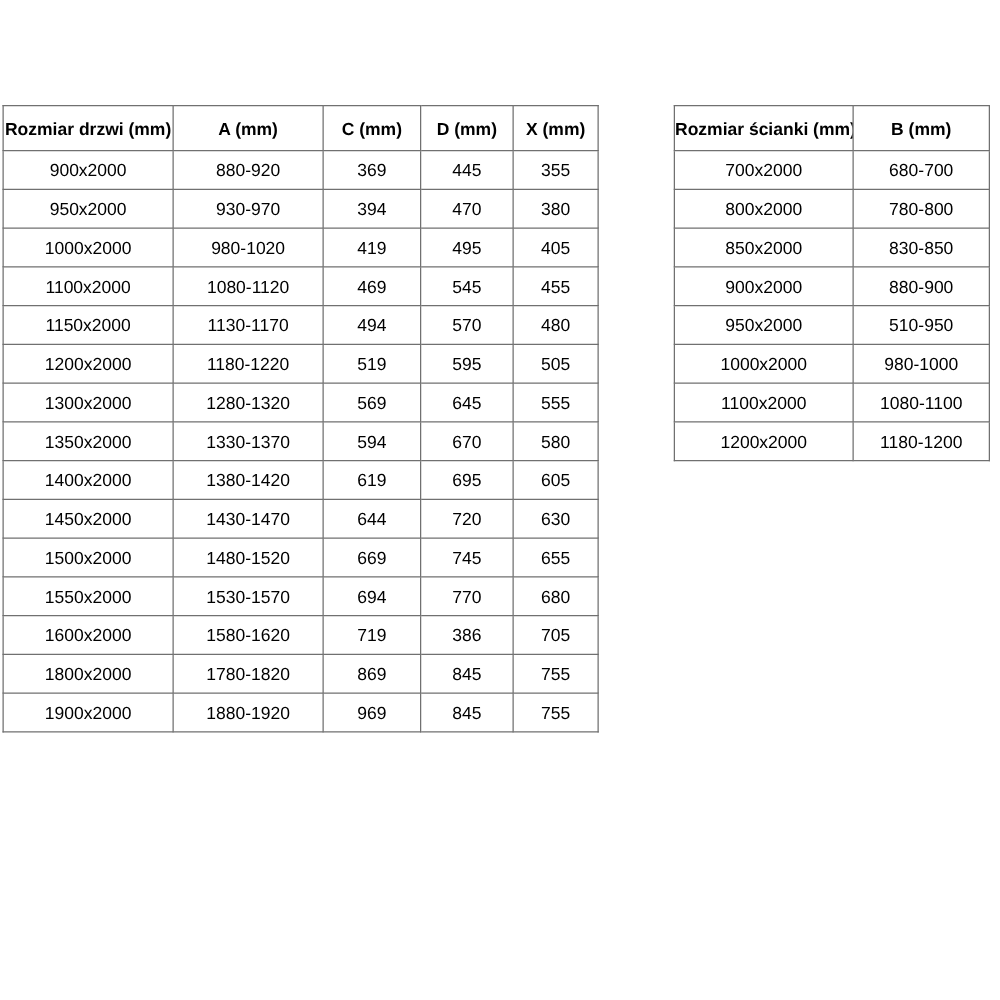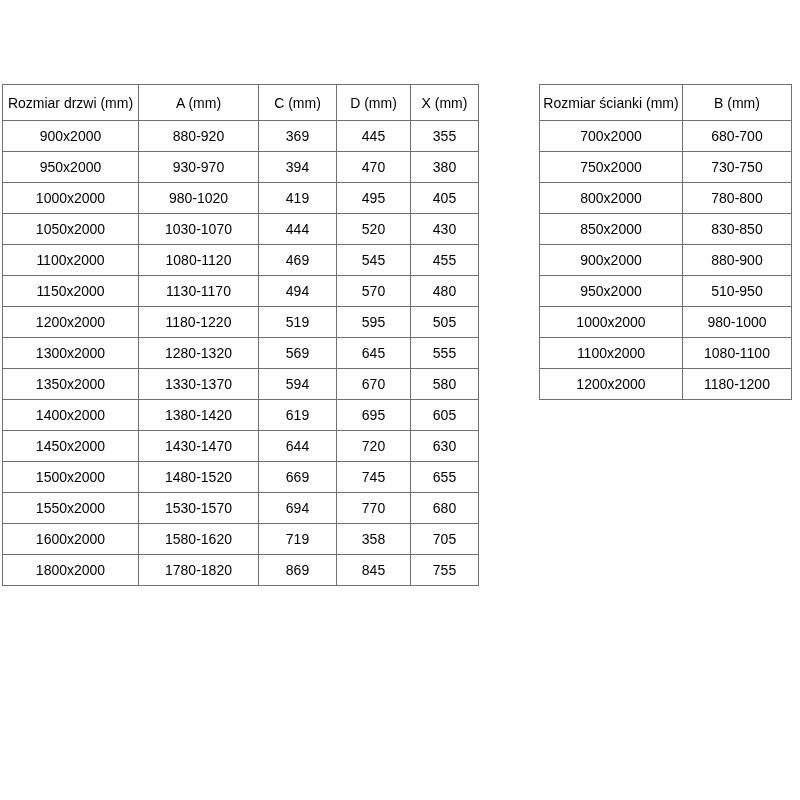--- a/index.html
+++ b/index.html
@@ -26,21 +26,21 @@
     border: 1px solid #707070;
     text-align: center;
     vertical-align: middle;
     padding: 0;
     font-size: 14px;
     color: #000000;
     overflow: hidden;
     white-space: nowrap;
   }
   table.spec th {
-    font-weight: normal;
+    font-weight: bold;
     height: 35px;
   }
   table.spec td {
     font-weight: normal;
     height: 30px;
   }
   #doors-table {
     left: 2px;
     top: 84px;
     width: 476px;
@@ -89,27 +89,20 @@
           <td>380</td>
         </tr>
         <tr>
           <td>1000x2000</td>
           <td>980-1020</td>
           <td>419</td>
           <td>495</td>
           <td>405</td>
         </tr>
         <tr>
-          <td>1050x2000</td>
-          <td>1030-1070</td>
-          <td>444</td>
-          <td>520</td>
-          <td>430</td>
-        </tr>
-        <tr>
           <td>1100x2000</td>
           <td>1080-1120</td>
           <td>469</td>
           <td>545</td>
           <td>455</td>
         </tr>
         <tr>
           <td>1150x2000</td>
           <td>1130-1170</td>
           <td>494</td>
@@ -162,27 +155,34 @@
           <td>1550x2000</td>
           <td>1530-1570</td>
           <td>694</td>
           <td>770</td>
           <td>680</td>
         </tr>
         <tr>
           <td>1600x2000</td>
           <td>1580-1620</td>
           <td>719</td>
-          <td>358</td>
+          <td>386</td>
           <td>705</td>
         </tr>
         <tr>
           <td>1800x2000</td>
           <td>1780-1820</td>
           <td>869</td>
+          <td>845</td>
+          <td>755</td>
+        </tr>
+        <tr>
+          <td>1900x2000</td>
+          <td>1880-1920</td>
+          <td>969</td>
           <td>845</td>
           <td>755</td>
         </tr>
       </tbody>
   </table>
 
   <table class="spec" id="walls-table">
     <colgroup>
       <col style="width:143px">
       <col style="width:109px">
@@ -192,24 +192,20 @@
           <th>Rozmiar ścianki (mm)</th>
           <th>B (mm)</th>
         </tr>
     </thead>
     <tbody>
         <tr>
           <td>700x2000</td>
           <td>680-700</td>
         </tr>
         <tr>
-          <td>750x2000</td>
-          <td>730-750</td>
-        </tr>
-        <tr>
           <td>800x2000</td>
           <td>780-800</td>
         </tr>
         <tr>
           <td>850x2000</td>
           <td>830-850</td>
         </tr>
         <tr>
           <td>900x2000</td>
           <td>880-900</td>

